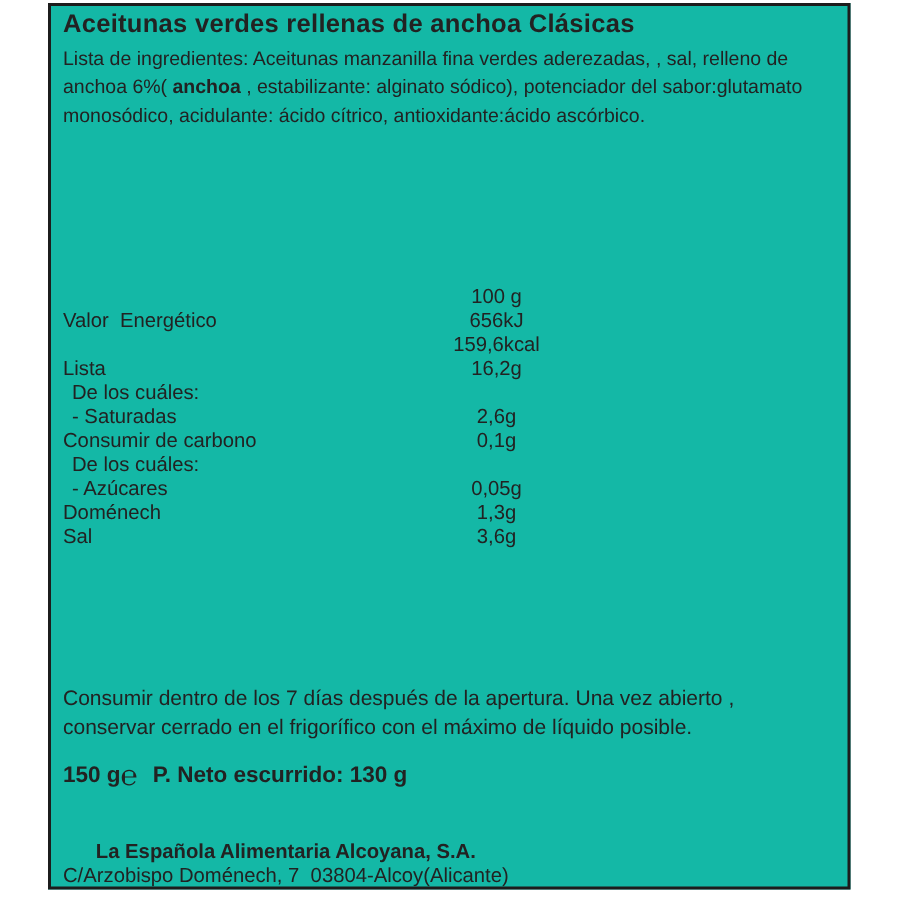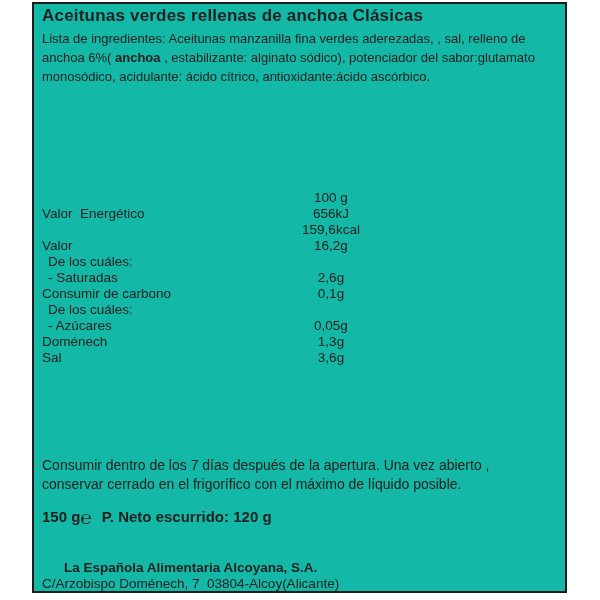--- a/index.html
+++ b/index.html
@@ -126,21 +126,21 @@
     </div>
     <div class="nut-row">
       <span class="nut-label">Valor  Energético</span>
       <span class="nut-value">656kJ</span>
     </div>
     <div class="nut-row">
       <span class="nut-label"></span>
       <span class="nut-value">159,6kcal</span>
     </div>
     <div class="nut-row">
-      <span class="nut-label">Valor</span>
+      <span class="nut-label">Lista</span>
       <span class="nut-value">16,2g</span>
     </div>
     <div class="nut-row indent">
       <span class="nut-label">De los cuáles:</span>
       <span class="nut-value"></span>
     </div>
     <div class="nut-row indent">
       <span class="nut-label">- Saturadas</span>
       <span class="nut-value">2,6g</span>
     </div>
@@ -161,20 +161,20 @@
       <span class="nut-value">1,3g</span>
     </div>
     <div class="nut-row">
       <span class="nut-label">Sal</span>
       <span class="nut-value">3,6g</span>
     </div>
   </div>
 
   <div class="storage-note">Consumir dentro de los 7 días después de la apertura. Una vez abierto , conservar cerrado en el frigorífico con el máximo de líquido posible.</div>
 
-  <div class="weights"><span>150 g</span><span class="estimated-sign">℮</span><span>P. Neto escurrido: 120 g</span></div>
+  <div class="weights"><span>150 g</span><span class="estimated-sign">℮</span><span>P. Neto escurrido: 130 g</span></div>
 
   <div class="company">
     <span class="name">La Española Alimentaria Alcoyana, S.A.</span>
     <span class="addr">C/Arzobispo Doménech, 7  03804-Alcoy(Alicante)</span>
   </div>
 
 </div>
 
 </body></html>

